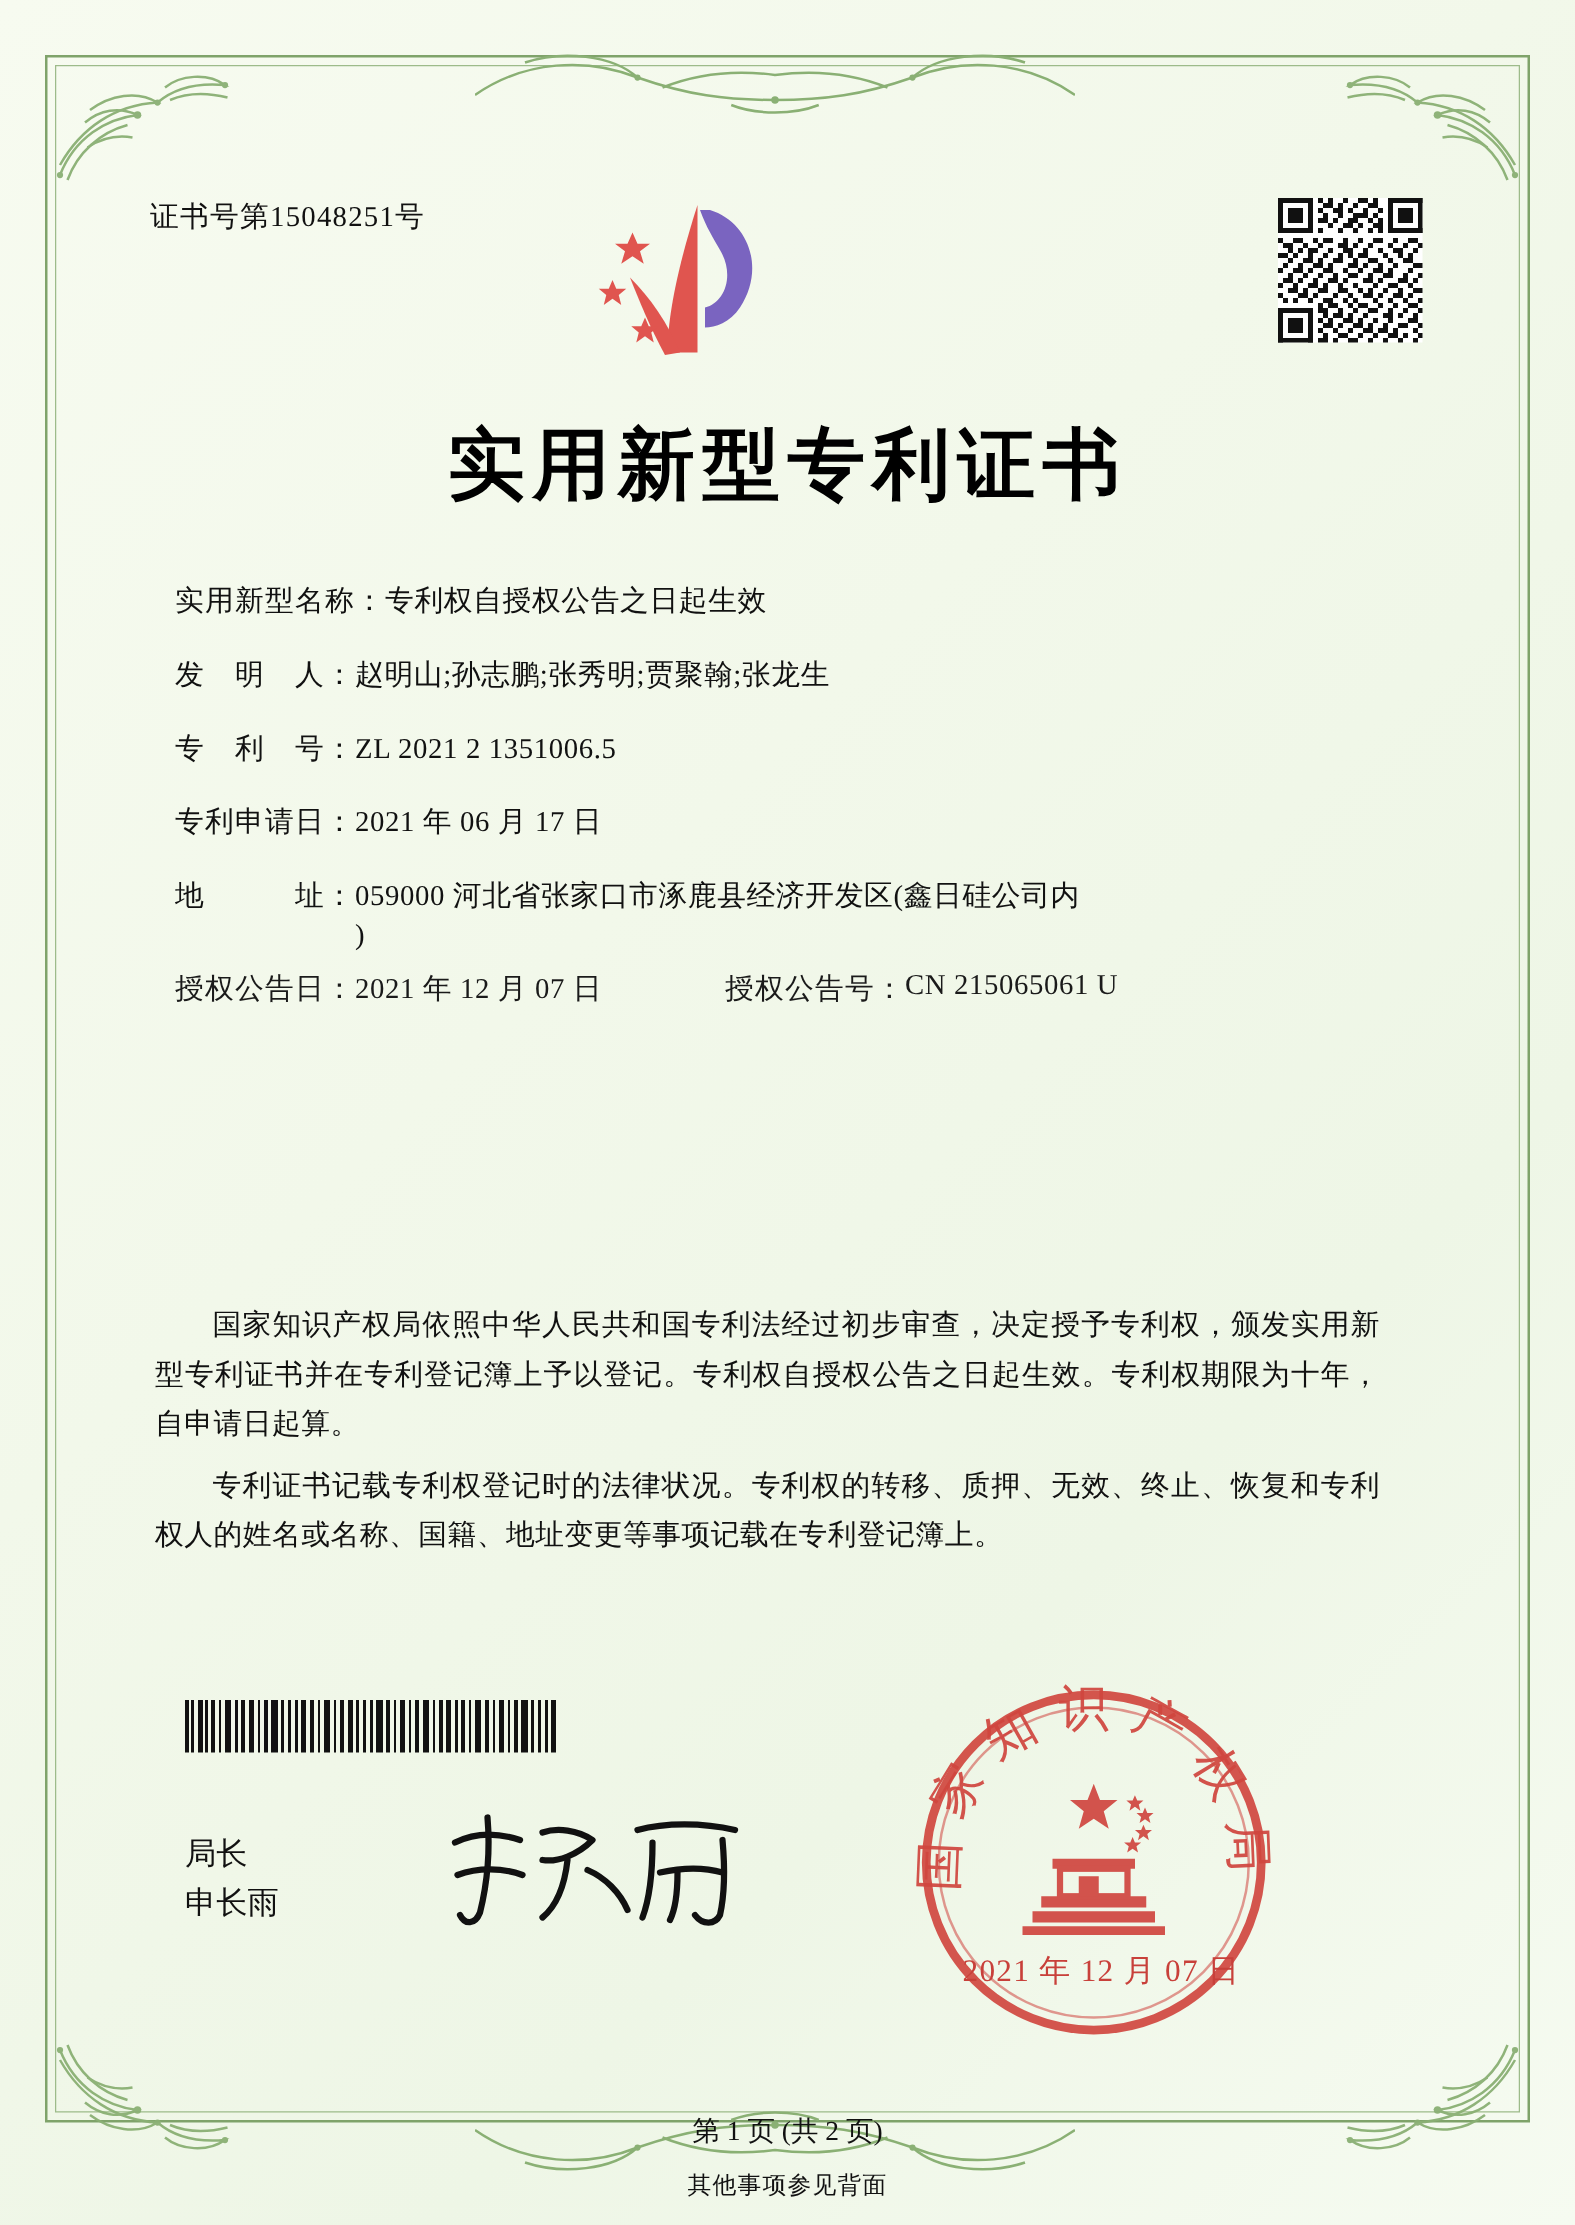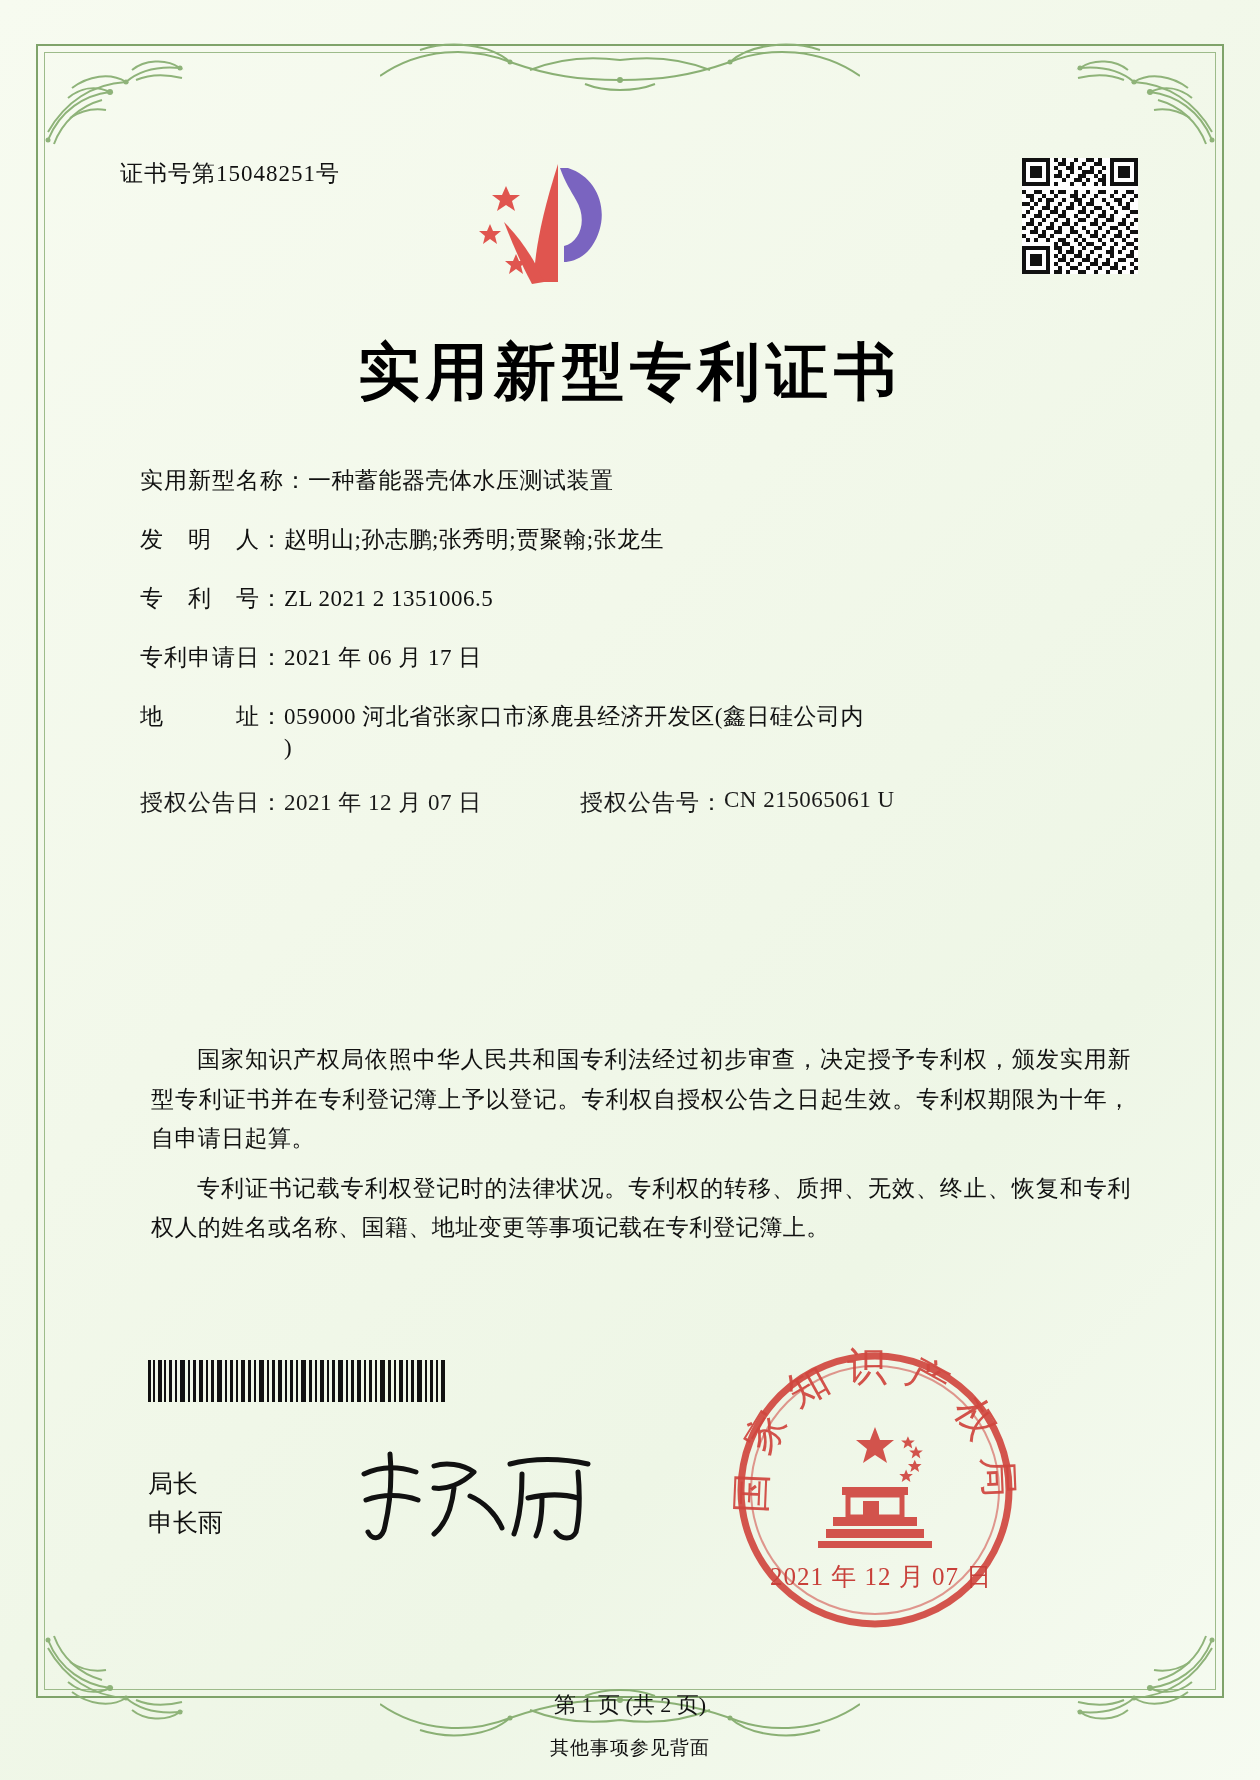--- a/index.html
+++ b/index.html
@@ -121,35 +121,35 @@
   .flabel {
     flex: 0 0 auto;
     white-space: pre;
     letter-spacing: 1px;
   }
   .fvalue {
     flex: 1 1 auto;
     letter-spacing: .5px;
     word-break: break-all;
   }
-  .frow.tight { margin-bottom: 24px; }
+  .frow.tight { margin-bottom: 12px; }
 
   .two-col {
     display: flex;
     align-items: flex-start;
     font-size: 23px;
     margin-bottom: 18px;
   }
   .two-col .col-a { width: 440px; display: flex; }
   .two-col .col-b { flex: 1; display: flex; }
 
   
   .paras {
     position: absolute;
-    left: 151px; top: 1040px;
+    left: 124px; top: 1040px;
     width: 980px;
     font-size: 23px;
     line-height: 1.72;
     color: #111;
     letter-spacing: .4px;
   }
   .paras p {
     margin: 0 0 10px 0;
     text-indent: 2em;
     text-align: justify;
@@ -572,21 +572,21 @@
       </g>
     </svg>
   </div>
 
   <div class="title">实用新型专利证书</div>
 
   <div class="fields">
 
     <div class="frow">
       <span class="flabel">实用新型名称：</span>
-      <span class="fvalue">一种蓄能器壳体水压测试装置</span>
+      <span class="fvalue">专利权自授权公告之日起生效</span>
     </div>
 
     <div class="frow">
       <span class="flabel">发　明　人：</span>
       <span class="fvalue">赵明山;孙志鹏;张秀明;贾聚翰;张龙生</span>
     </div>
 
     <div class="frow">
       <span class="flabel">专　利　号：</span>
       <span class="fvalue">ZL 2021 2 1351006.5</span>

